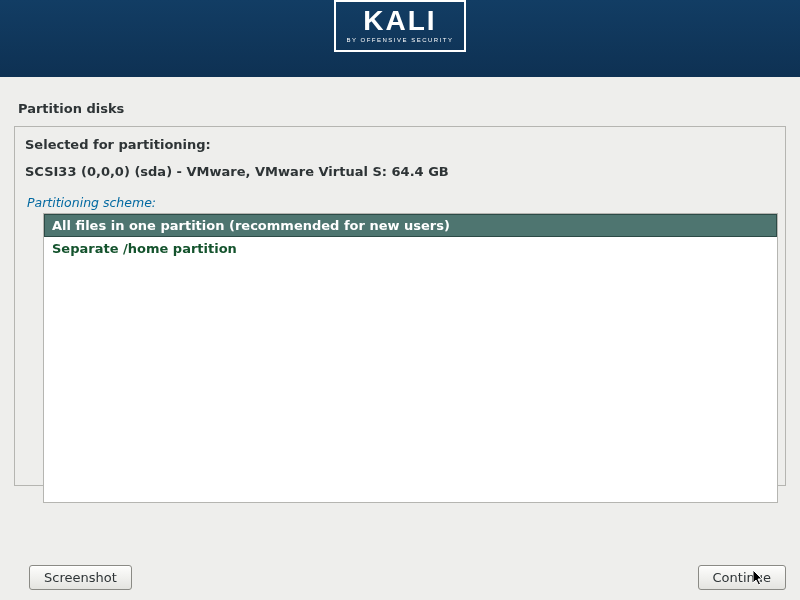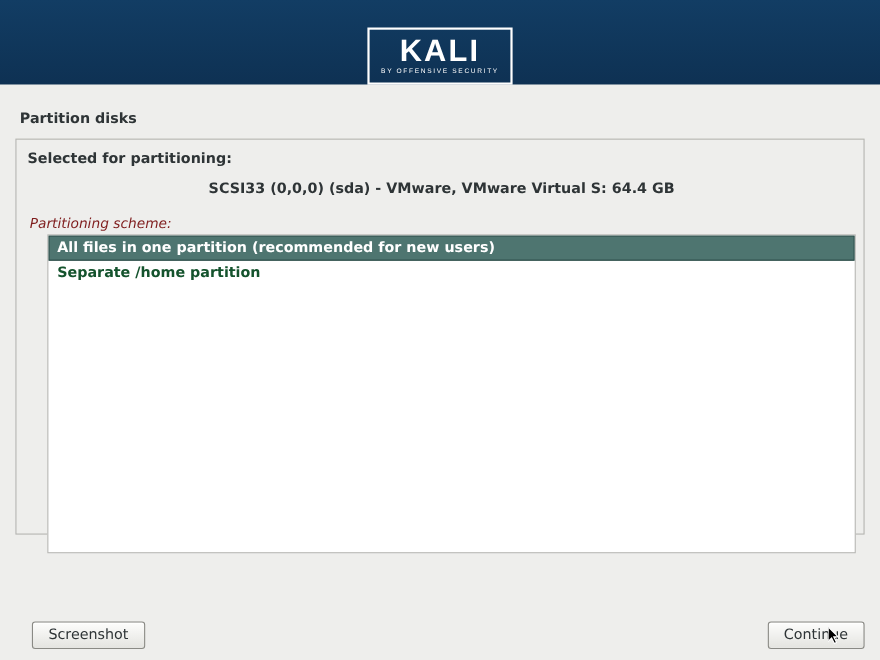--- a/index.html
+++ b/index.html
@@ -12,21 +12,21 @@
     color: #2e3436;
     overflow: hidden;
     position: relative;
   }
   .header {
     width: 100%;
     height: 77px;
     background: #10365a;
     background: linear-gradient(#123d64, #0e3153);
     display: flex;
-    align-items: flex-end;
+    align-items: flex-start;
     justify-content: center;
   }
   .logo-box {
     border: 2px solid #ffffff;
     padding: 5px 10px 7px 10px;
     text-align: center;
     line-height: 1;
   }
   .logo-main {
     color: #ffffff;
@@ -58,33 +58,32 @@
   }
   .section-heading {
     font-weight: 700;
     font-size: 13px;
     margin-bottom: 12px;
   }
   .disk-line {
     font-weight: 700;
     font-size: 13px;
     margin-bottom: 16px;
-    text-align: center;
   }
   .description {
     font-weight: 700;
     font-size: 13px;
     line-height: 1.35;
     margin-bottom: 6px;
   }
   .field-label {
     font-style: italic;
     font-size: 12.5px;
     margin: 2px 0 3px 2px;
-    color: #7f1d1d;
+    color: #0369a1;
   }
   .listbox {
     border: 1px solid #b5b5b1;
     background: #ffffff;
     height: 290px;
     overflow: auto;
     margin-left: 18px;
   }
   .list-item {
     padding: 4px 8px;

